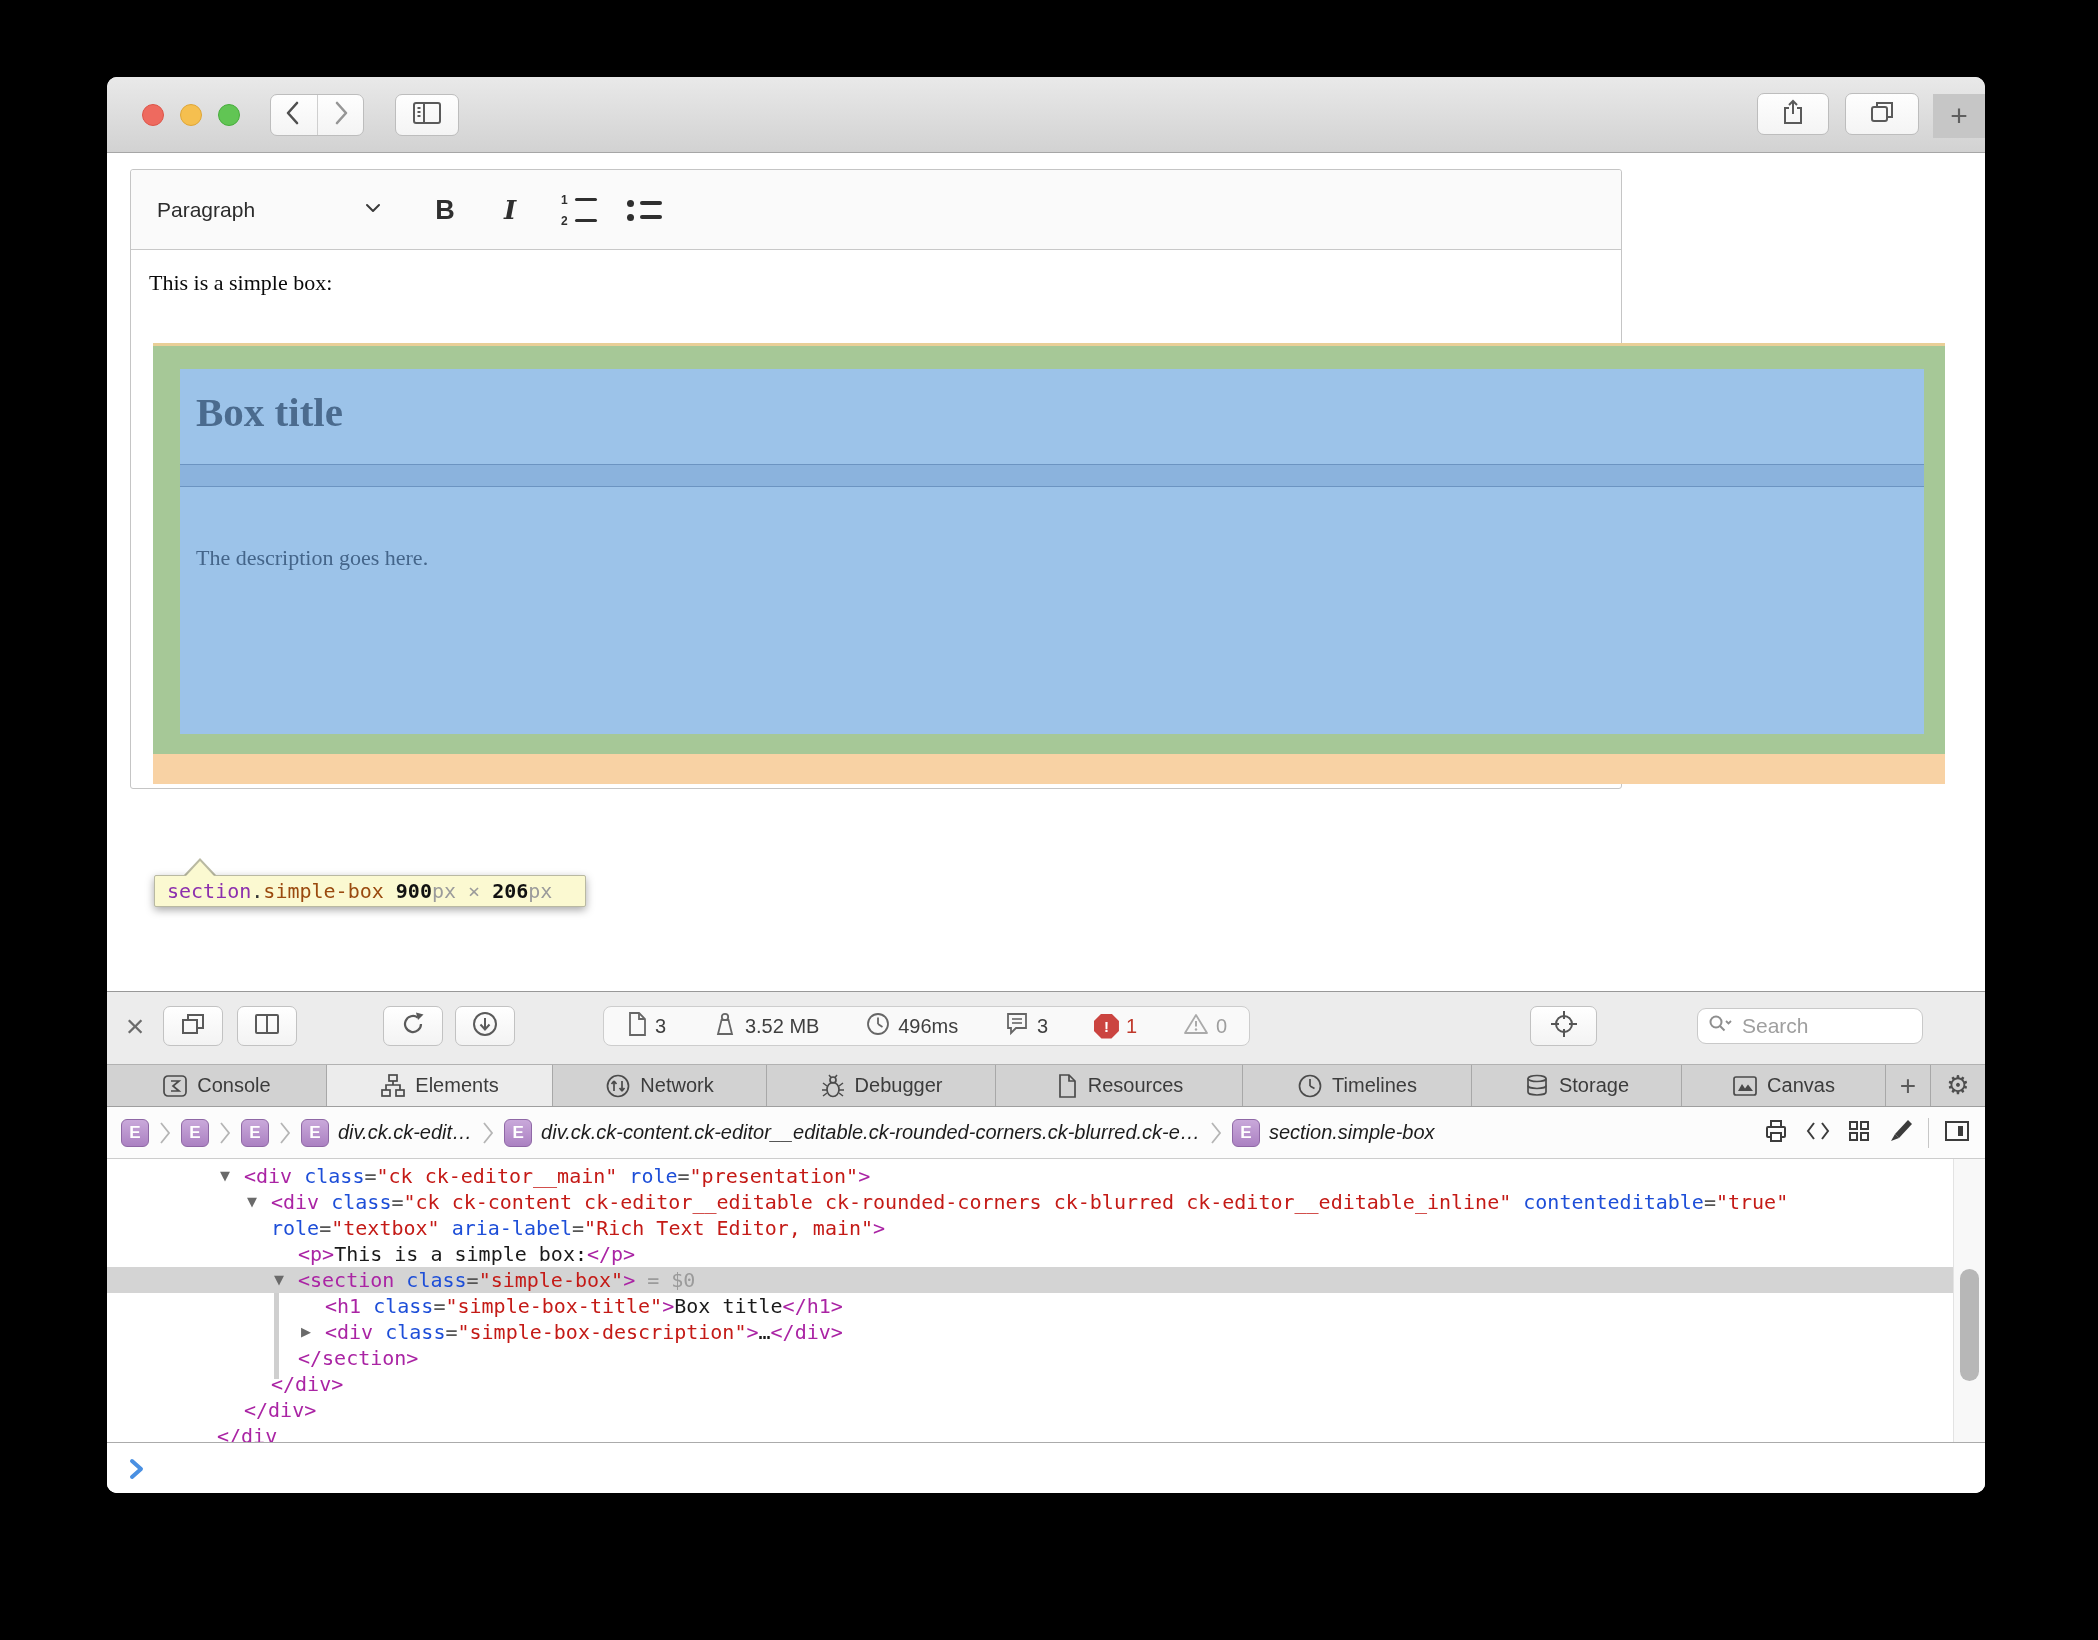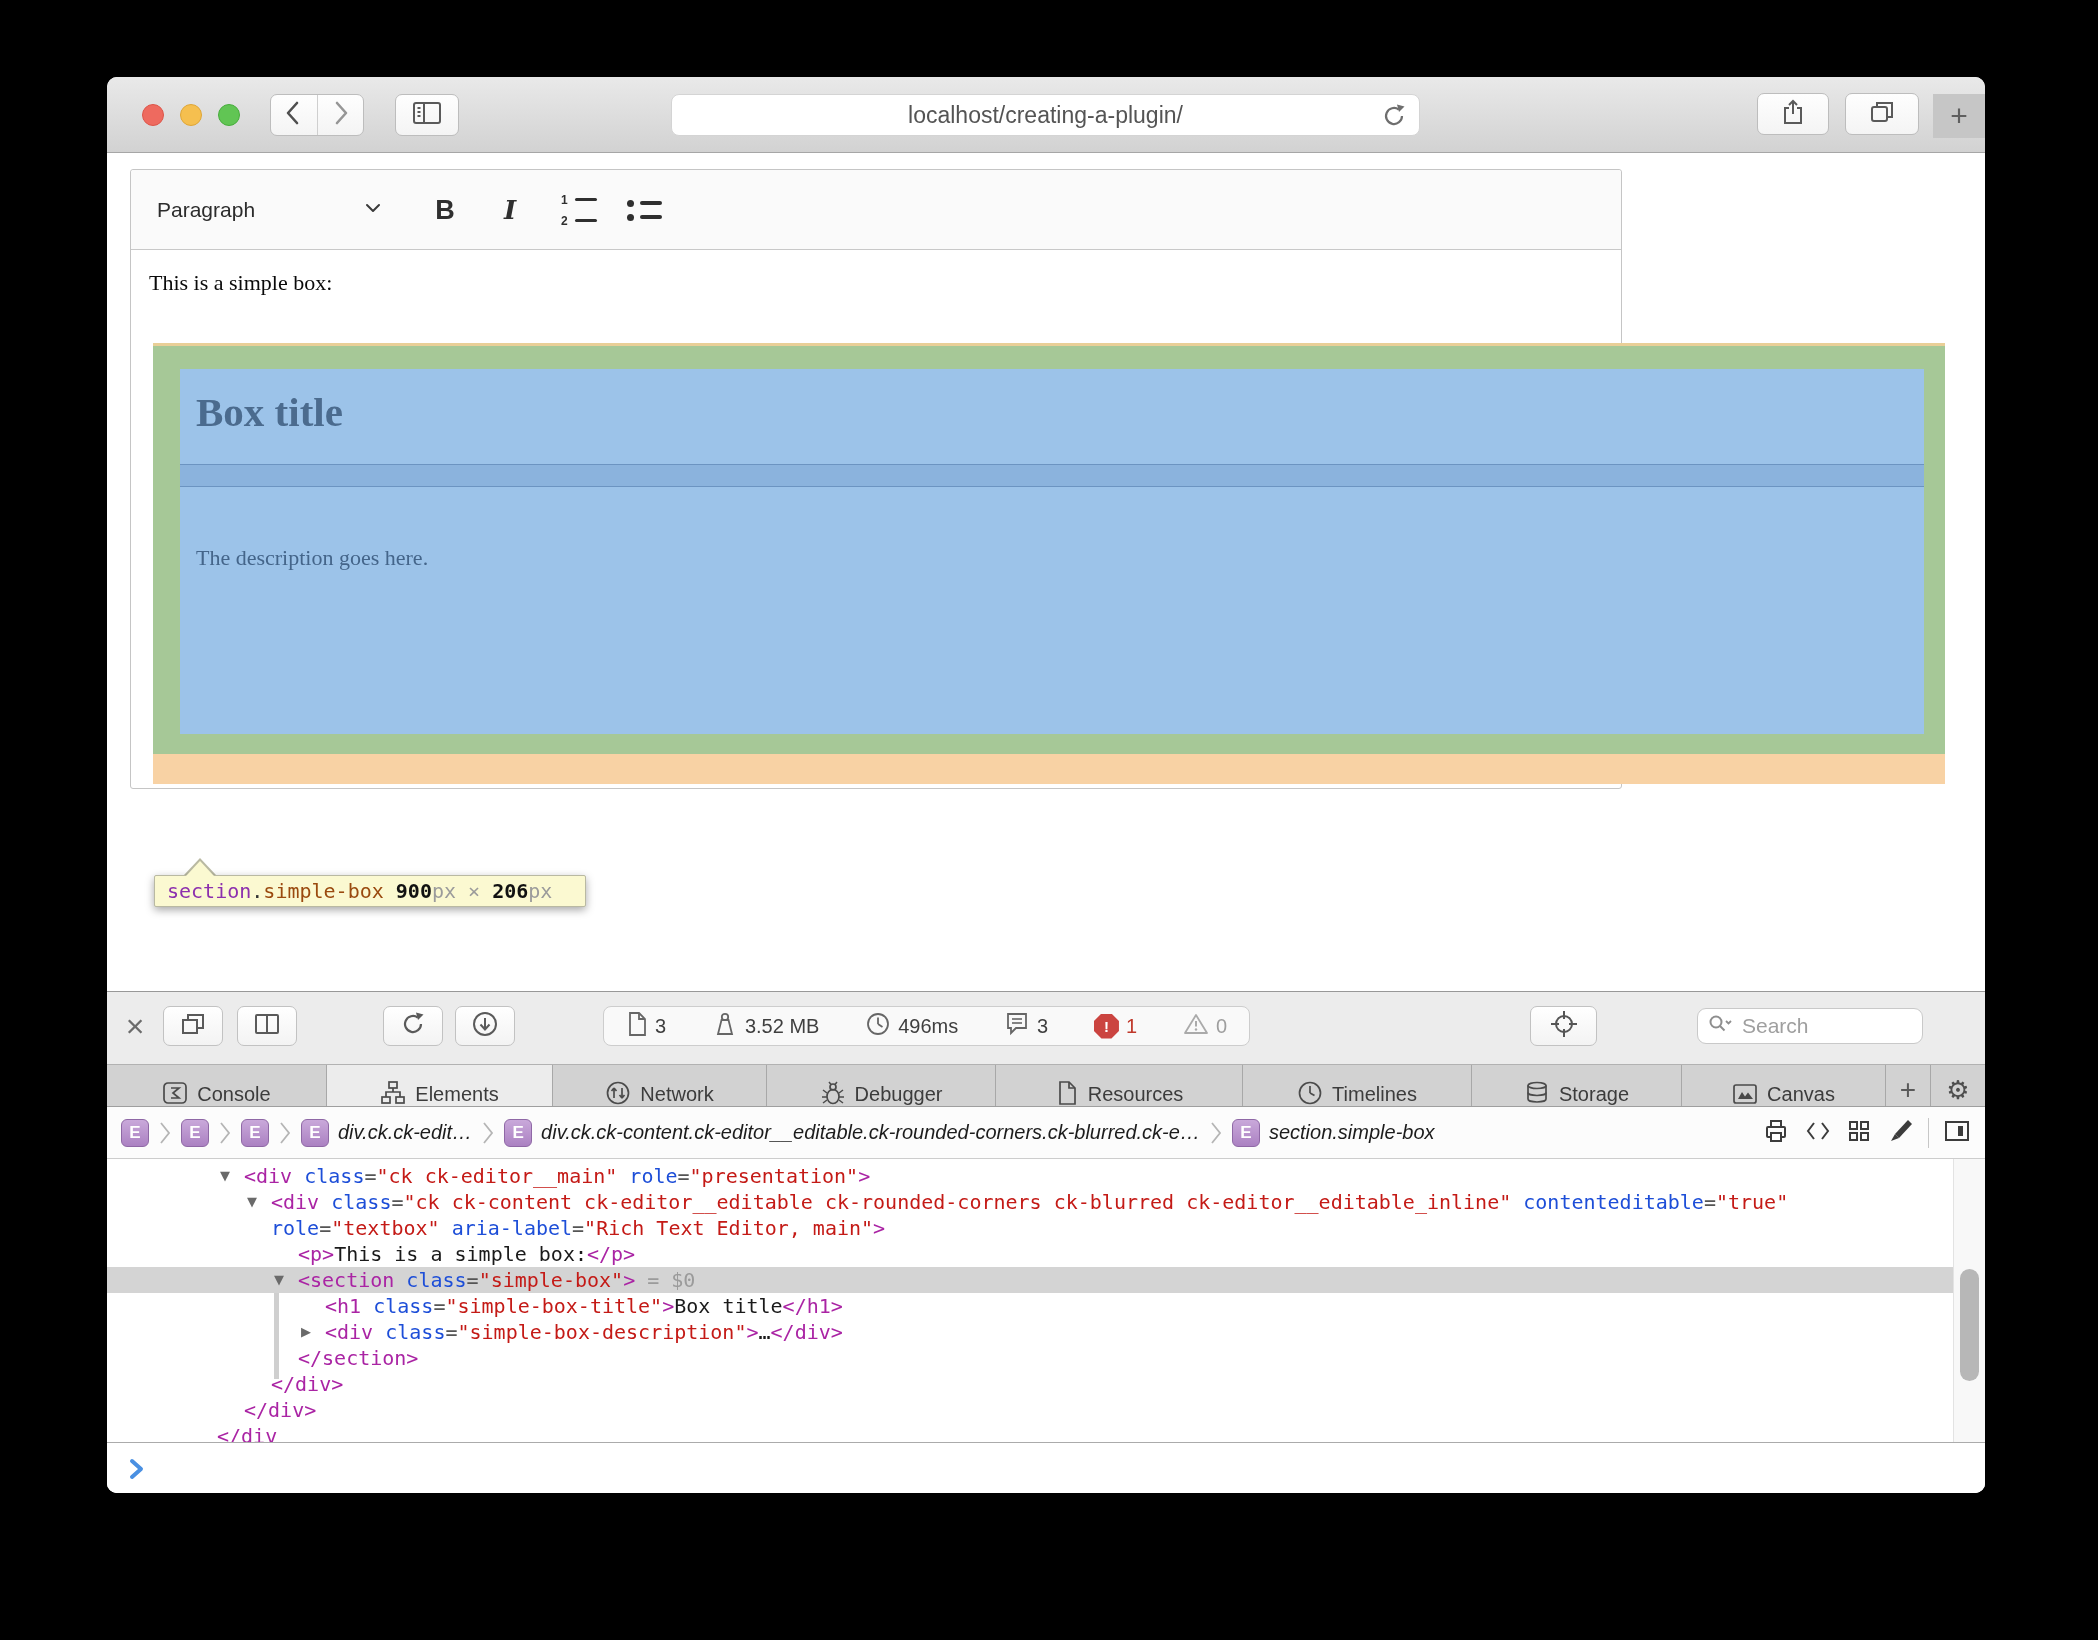--- a/index.html
+++ b/index.html
@@ -89,21 +89,21 @@
   .stat-err-badge{width:25px;height:25px;background:#cb4440;color:#fff;font-weight:bold;font-size:15px;display:flex;align-items:center;justify-content:center;
       clip-path:polygon(30% 0,70% 0,100% 30%,100% 70%,70% 100%,30% 100%,0 70%,0 30%);}
   .stat-err{color:#c0392b;} .stat-warn{color:#9e9e9e;}
   #dt-pick{left:1423px;width:67px;}
   #dt-search{left:1590px;top:16px;width:226px;height:36px;background:#fff;border:1px solid #c9c9c9;border-radius:9px;box-sizing:border-box;
              display:flex;align-items:center;padding:0 10px;gap:6px;}
   #dt-search input{border:none;outline:none;width:150px;font-size:21px;color:#333;background:transparent;font-family:inherit;}
   #dt-search input::placeholder{color:#9f9f9f;}
 
   #dt-tabs{left:0;top:73px;width:100%;height:42px;background:#d2d2d2;border-bottom:1px solid #9f9f9f;box-sizing:border-box;}
-  .dt-tab{position:absolute;top:0;height:41px;display:flex;align-items:flex-end;justify-content:center;gap:9px;border-right:1px solid #a8a8a8;box-sizing:border-box;font-size:20px;color:#3c3c3c;}
+  .dt-tab{position:absolute;top:0;height:41px;display:flex;align-items:center;justify-content:center;gap:9px;border-right:1px solid #a8a8a8;box-sizing:border-box;font-size:20px;color:#3c3c3c;}
   .dt-tab.active{background:#ececec;}
   #tab-plus{left:1779px;width:45px;font-size:28px;color:#5a5a5a;}
   #tab-gear{left:1824px;width:54px;border-right:none;font-size:26px;color:#4e4e4e;}
 
   #dt-crumb{left:0;top:115px;width:100%;height:52px;background:#fcfcfc;border-bottom:1px solid #cdcdcd;box-sizing:border-box;}
   #crumb-items{left:14px;top:0;height:51px;display:flex;align-items:center;}
   .crumb-item{display:flex;align-items:center;gap:9px;}
   .crumb-badge{width:28px;height:28px;border-radius:6px;background:linear-gradient(#c9a8da,#ab81c2);border:1.5px solid #8f68a6;box-sizing:border-box;
                color:#fff;font-weight:bold;font-size:17px;display:flex;align-items:center;justify-content:center;}
   .crumb-label{font-size:20px;color:#1c1c1c;white-space:pre;font-style:italic;}
@@ -151,27 +151,20 @@
     <div id="sidebar-btn" class="abs tbtn">
       <span><svg width="30" height="26" viewBox="0 0 30 26">
             <rect x="2" y="3" width="26" height="20" rx="2" fill="none" stroke="#5a5a5a" stroke-width="2"></rect>
             <line x1="12" y1="3" x2="12" y2="23" stroke="#5a5a5a" stroke-width="2"></line>
             <line x1="5.5" y1="8" x2="8.5" y2="8" stroke="#5a5a5a" stroke-width="2"></line>
             <line x1="5.5" y1="12" x2="8.5" y2="12" stroke="#5a5a5a" stroke-width="2"></line>
             <line x1="5.5" y1="16" x2="8.5" y2="16" stroke="#5a5a5a" stroke-width="2"></line>
           </svg></span>
     </div>
 
-    <div id="url-field" class="abs">
-      <span id="url-text">localhost/creating-a-plugin/</span>
-      <span id="url-reload"><svg width="26" height="26" viewBox="0 0 26 26">
-            <path d="M21 13 a8 8 0 1 1 -3.2 -6.4" fill="none" stroke="#6e6e6e" stroke-width="2.2"></path>
-            <polygon points="16,1.5 23.5,3.5 18,9" fill="#6e6e6e"></polygon>
-          </svg></span>
-    </div>
 
     <div id="share-btn" class="abs tbtn">
       <span><svg width="28" height="28" viewBox="0 0 28 28">
             <path d="M10 10 H6 V25 H22 V10 H18" fill="none" stroke="#5a5a5a" stroke-width="2"></path>
             <line x1="14" y1="3" x2="14" y2="16" stroke="#5a5a5a" stroke-width="2"></line>
             <polyline points="10,7 14,3 18,7" fill="none" stroke="#5a5a5a" stroke-width="2"></polyline>
           </svg></span>
     </div>
     <div id="overview-btn" class="abs tbtn">
       <span><svg width="28" height="26" viewBox="0 0 28 26">

